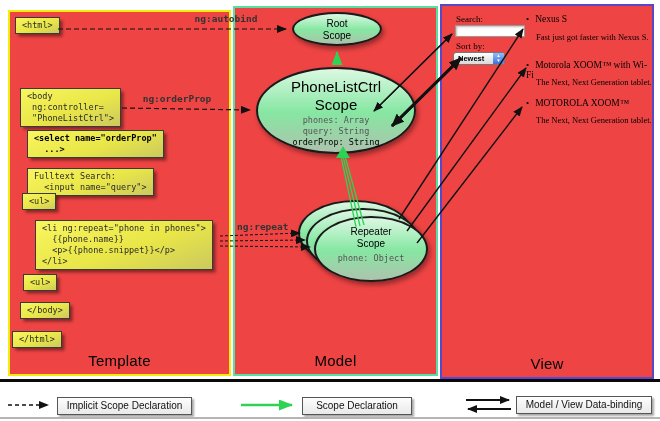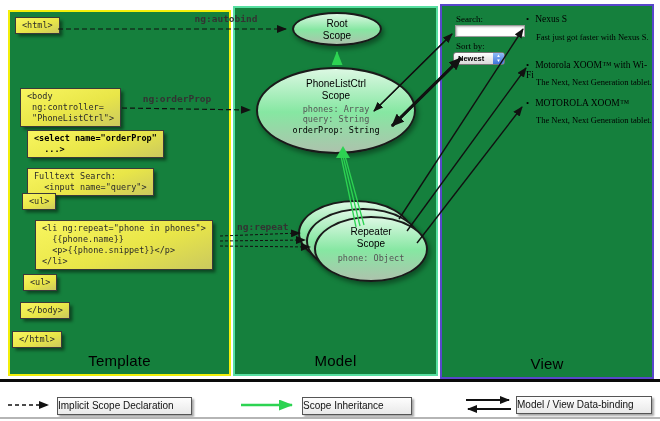--- a/index.html
+++ b/index.html
@@ -1,56 +1,56 @@
 <!DOCTYPE html>
 <html><head>
 <meta charset="utf-8">
 <style>
   html,body{margin:0;padding:0;background:#fff;}
   .stage{position:relative;width:660px;height:421px;background:#fff;overflow:hidden;
          font-family:"Liberation Sans",sans-serif;}
-  .panel{position:absolute;background:#15803d;}
+  .panel{position:absolute;background:#ef4444;}
   .panel.template{left:8px;top:10px;width:219px;height:362px;border:2px solid #f3ef0a;}
   .panel.model{left:233px;top:6px;width:201px;height:366px;border:2px solid #58dfa2;}
   .panel.view{left:440px;top:4px;width:210px;height:371px;border:2px solid #5847cb;}
   .panel-label{position:absolute;bottom:5px;left:0;width:100%;text-align:center;
                font-size:15px;color:#000;letter-spacing:0.2px;}
   .code-box{position:absolute;white-space:pre;
             font-family:"DejaVu Sans Mono","Liberation Mono",monospace;
             font-size:8.5px;line-height:1.3;color:#2a2a2a;
             background:linear-gradient(160deg,#f8f55f 0%,#e9e648 55%,#cbc95e 100%);
             border:1px solid #3a3a3a;padding:2px 6px;
             box-shadow:2.5px 2.5px 3px rgba(0,0,0,0.45);}
   .code-box.bold{font-weight:bold;color:#000;}
   .arrow-label{position:absolute;font-family:"DejaVu Sans Mono","Liberation Mono",monospace;
                font-size:9.5px;font-weight:bold;color:#333;}
   .ellipse{position:absolute;border:2px solid #1a1a1a;border-radius:50%;
            background:linear-gradient(180deg,#dcf8e3 0%,#86e7a2 52%,#adc3ad 100%);
            box-shadow:2px 3px 5px rgba(0,0,0,0.4);text-align:center;box-sizing:border-box;}
   .scope-title{white-space:pre;font-size:10px;line-height:1.18;color:#000;}
-  .scope-title.big{font-size:10px;}
+  .scope-title.big{font-size:15px;}
   .scope-props{white-space:pre;font-family:"DejaVu Sans Mono","Liberation Mono",monospace;
                font-size:8.5px;line-height:1.28;color:#555;}
   .scope-props.boldprop{color:#000;font-weight:normal;}
   .view-text{position:absolute;font-family:"Liberation Serif",serif;color:#000;}
   .search-input{position:absolute;left:13px;top:19px;width:64px;height:10px;
                 border:1px solid #999;box-shadow:inset 1px 1px 2px rgba(0,0,0,0.25);
                 font-size:8px;padding:0 2px;}
   .dropdown{position:absolute;left:11px;top:46px;width:52px;height:13px;border:1px solid #777;
             border-radius:3px;overflow:hidden;display:flex;align-items:stretch;
             background:linear-gradient(180deg,#ffffff,#d8d8d8);box-sizing:border-box;}
   .dropdown .dd-text{flex:1;font-size:7.5px;font-weight:bold;padding:1px 0 0 4px;
                      font-family:"Liberation Sans",sans-serif;}
   .dropdown .dd-stepper{width:11px;background:linear-gradient(180deg,#8fbdf7 0%,#3f72da 100%);
                         color:#fff;display:flex;flex-direction:column;align-items:center;
                         justify-content:center;font-size:4.5px;line-height:1.05;}
   .list-item-name{font-size:9.5px;}
   .list-item-desc{font-size:8.5px;}
   .bullet{display:inline-block;margin-right:6px;font-size:9px;}
-  .legend-box{position:absolute;height:16px;line-height:16px;
+  .legend-box{position:absolute;height:16px;line-height:16px;text-align:center;
               font-size:10px;color:#111;border:1px solid #555;
               background:linear-gradient(180deg,#fdfdfd,#e9e9e9);
               box-shadow:1.5px 1.5px 2px rgba(0,0,0,0.35);}
   svg.overlay{position:absolute;left:0;top:0;pointer-events:none;}
 </style>
 </head>
 <body>
 
 <div class="stage">
 
@@ -120,21 +120,21 @@
 
   <div class="ellipse" style="left:298px;top:200px;width:114px;height:66px;"></div>
   <div class="ellipse" style="left:306px;top:208px;width:114px;height:66px;"></div>
   <div class="ellipse" style="left:314px;top:216px;width:114px;height:66px;padding-top:8px;">
     <div class="scope-title">Repeater
 Scope</div>
     <div class="scope-props" style="margin-top:3px;">phone: Object</div>
   </div>
 
   <div class="legend-box" style="left:57px;top:397px;width:133px;">Implicit Scope Declaration</div>
-  <div class="legend-box" style="left:302px;top:397px;width:108px;">Scope Inheritance</div>
+  <div class="legend-box" style="left:302px;top:397px;width:108px;">Scope Declaration</div>
   <div class="legend-box" style="left:516px;top:396px;width:134px;">Model / View Data-binding</div>
 
   <svg class="overlay" width="660" height="421" viewBox="0 0 660 421">
     <defs>
       <marker id="ah" markerUnits="userSpaceOnUse" markerWidth="10" markerHeight="8" refX="9" refY="4" orient="auto">
         <path d="M0,0 L10,4 L0,8 z" fill="#111"></path>
       </marker>
       <marker id="ahBig" markerUnits="userSpaceOnUse" markerWidth="13" markerHeight="11" refX="12" refY="5.5" orient="auto">
         <path d="M0,0 L13,5.5 L0,11 z" fill="#111"></path>
       </marker>

